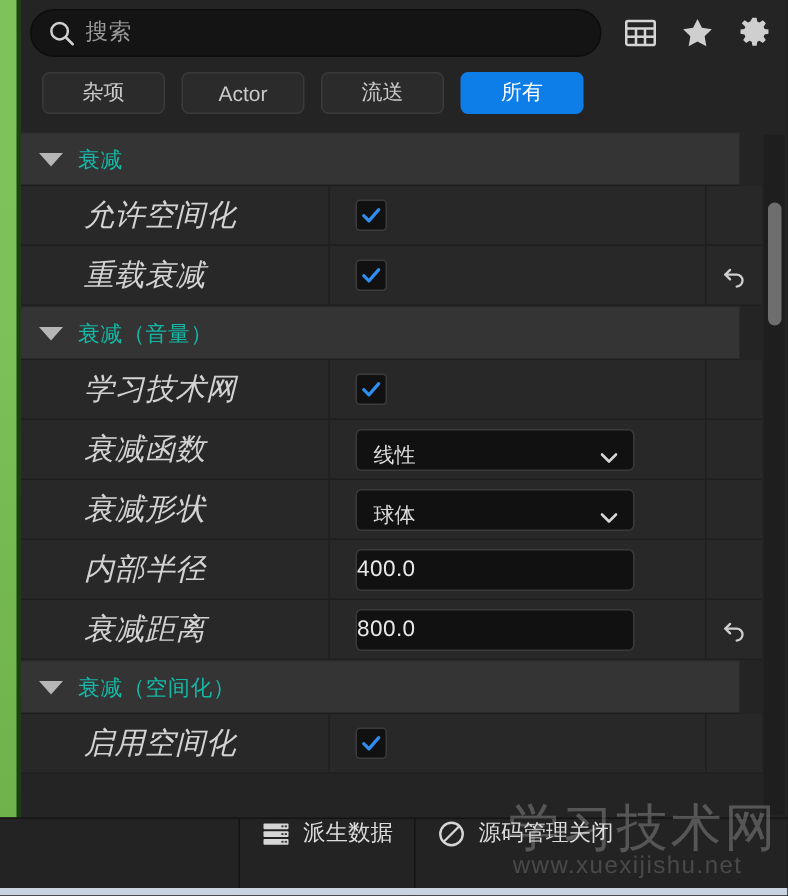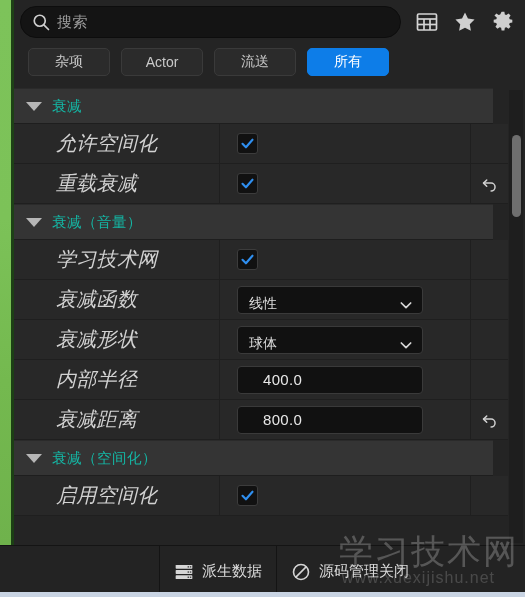--- a/index.html
+++ b/index.html
@@ -114,21 +114,21 @@
     background: #111111; border: 1px solid #3a3a3a;
     display: flex; align-items: flex-end; padding: 0 8px 0 11px; cursor: pointer;
   }
   .dropdown .dd-text { flex: 1 1 auto; font-size: 14px; color: #dcdcdc; }
   .dropdown .dd-chev { width: 16px; height: 16px; flex: none; }
 
   
   .numfield {
     width: 186px; height: 28px; border-radius: 4px;
     background: #111111; border: 1px solid #3a3a3a;
-    display: flex; align-items: center; padding: 0 25px; cursor: text;
+    display: flex; align-items: center; padding: 0 0; cursor: text;
   }
   .numfield span { font-size: 15px; color: #e8e8e8; letter-spacing: .3px; }
 
   .reset-icon { width: 19px; height: 19px; cursor: pointer; }
 
   
   .scrollbar {
     position: absolute; right: 2px; top: 90px; width: 14px; height: 453px;
     background: #1e1e1e;
   }
@@ -138,21 +138,21 @@
   }
 
   
   .statusbar {
     position: absolute; left: 0; bottom: 0; width: 525px; height: 52px;
     background: #232323; border-top: 1px solid #141414;
     display: flex; align-items: center;
   }
   .status-left-pad { width: 160px; height: 100%; border-right: 1px solid #141414; }
   .status-item {
-    display: flex; align-items: center; gap: 8px; padding: 0 14px;
+    display: flex; gap: 8px; padding: 0 14px;
     height: 100%; cursor: pointer;
   }
   .status-item .s-label { font-size: 15px; color: #dcdcdc; white-space: nowrap; }
   .status-divider { width: 1px; height: 52px; background: #141414; }
   .status-icon { width: 20px; height: 20px; flex: none; }
   .bottom-edge {
     position: absolute; left: 0; bottom: 0; width: 525px; height: 5px;
     background: #c9d4e3;
   }
 

